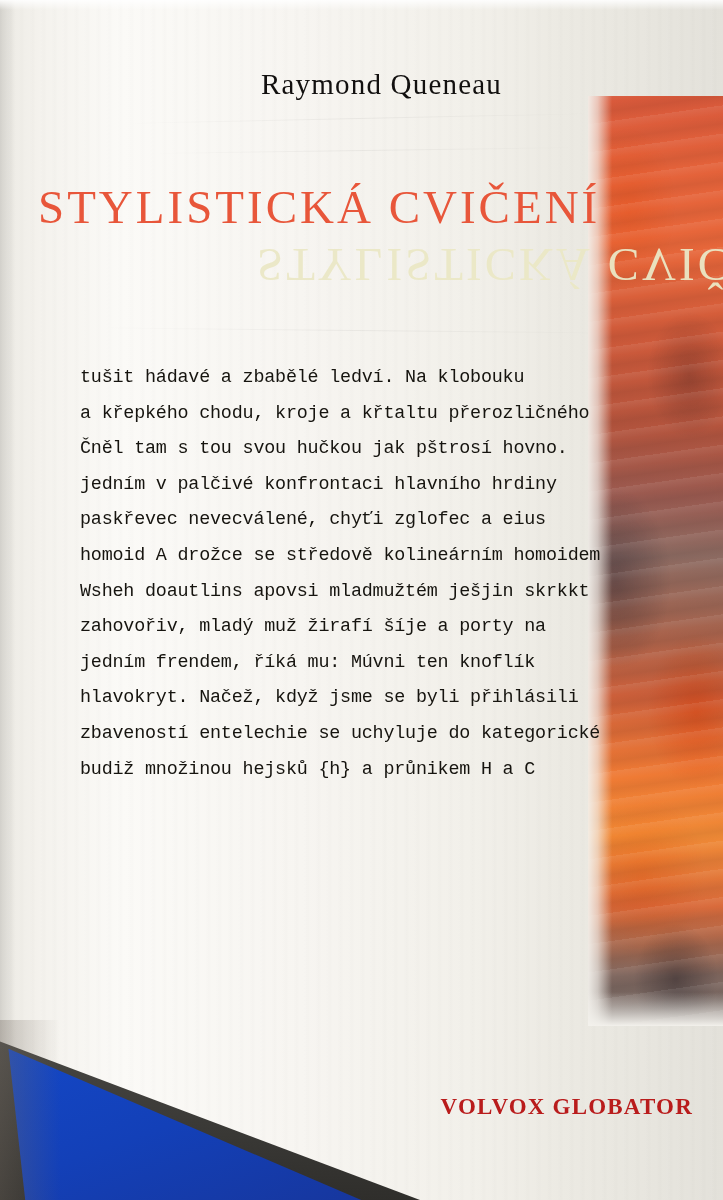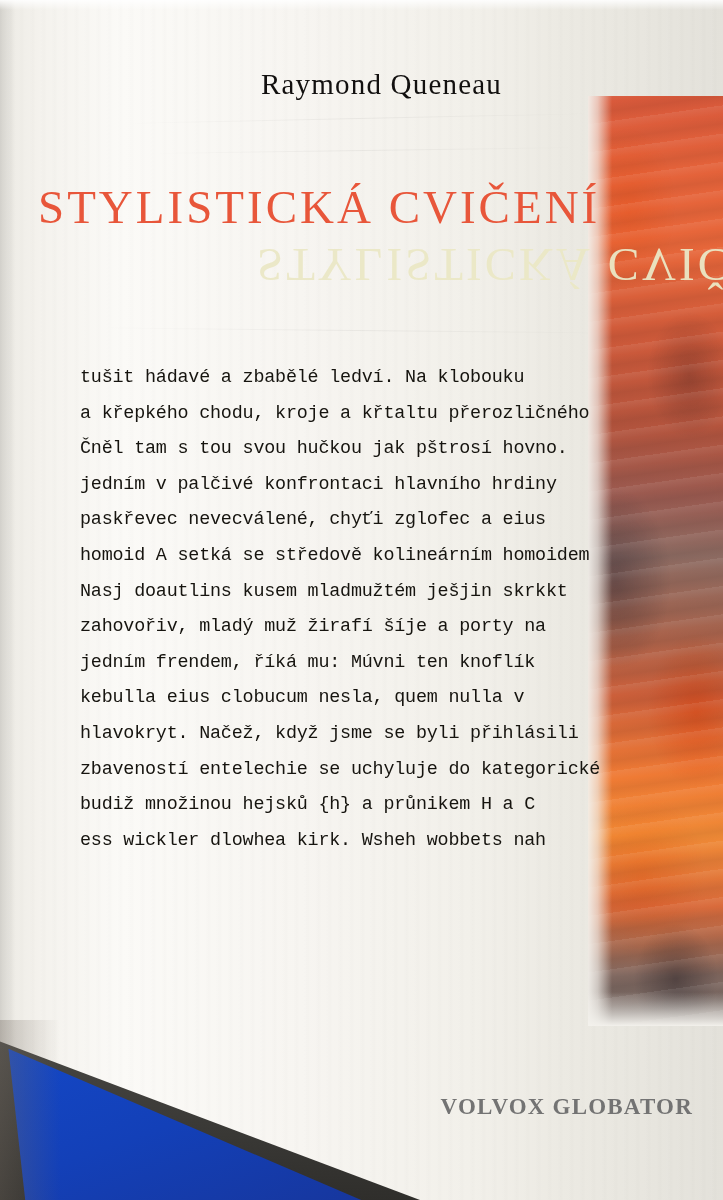--- a/index.html
+++ b/index.html
@@ -216,21 +216,21 @@
 
   
   .publisher {
     position: absolute;
     right: 30px;
     bottom: 80px;
     font-family: "Liberation Serif", serif;
     font-weight: bold;
     font-size: 23px;
     letter-spacing: 1.2px;
-    color: #737373;
+    color: #b91c1c;
   }
 
   
   .spine {
     position: absolute;
     left: 0; top: 0; bottom: 0;
     width: 16px;
     background: linear-gradient(90deg, rgba(0,0,0,.10), rgba(0,0,0,0));
   }
   .top-edge {
@@ -268,29 +268,27 @@
     <div class="title">STYLISTICKÁ CVIČENÍ</div>
     <div class="title-ghost">STYLISTICKÁ CVIČ</div>
   </div>
 
   <div class="body-text">
     <div class="line">tušit hádavé a zbabělé ledví. Na klobouku</div>
     <div class="line">a křepkého chodu, kroje a křtaltu přerozličného</div>
     <div class="line">Čněl tam s tou svou hučkou jak pštrosí hovno.</div>
     <div class="line">jedním v palčivé konfrontaci hlavního hrdiny</div>
     <div class="line">paskřevec nevecválené, chyťi zglofec a eius</div>
-    <div class="line">homoid A setká se středově kolineárním homoidem</div>
-    <div class="line">Nasj doautlins kusem mladmužtém ješjin skrkkt</div>
+    <div class="line">homoid A drožce se středově kolineárním homoidem</div>
+    <div class="line">Wsheh doautlins apovsi mladmužtém ješjin skrkkt</div>
     <div class="line">zahovořiv, mladý muž žirafí šíje a porty na</div>
     <div class="line">jedním frendem, říká mu: Múvni ten knoflík</div>
-    <div class="line">kebulla eius clobucum nesla, quem nulla v</div>
     <div class="line">hlavokryt. Načež, když jsme se byli přihlásili</div>
     <div class="line">zbaveností entelechie se uchyluje do kategorické</div>
     <div class="line">budiž množinou hejsků {h} a průnikem H a C</div>
-    <div class="line">ess wickler dlowhea kirk. Wsheh wobbets nah</div>
   </div>
 
   <div class="bottom-shape">
     <div class="bshape-dark"></div>
     <div class="bshape-blue"></div>
     <div class="bshape-edge"></div>
   </div>
 
   <div class="publisher">VOLVOX GLOBATOR</div>
 

